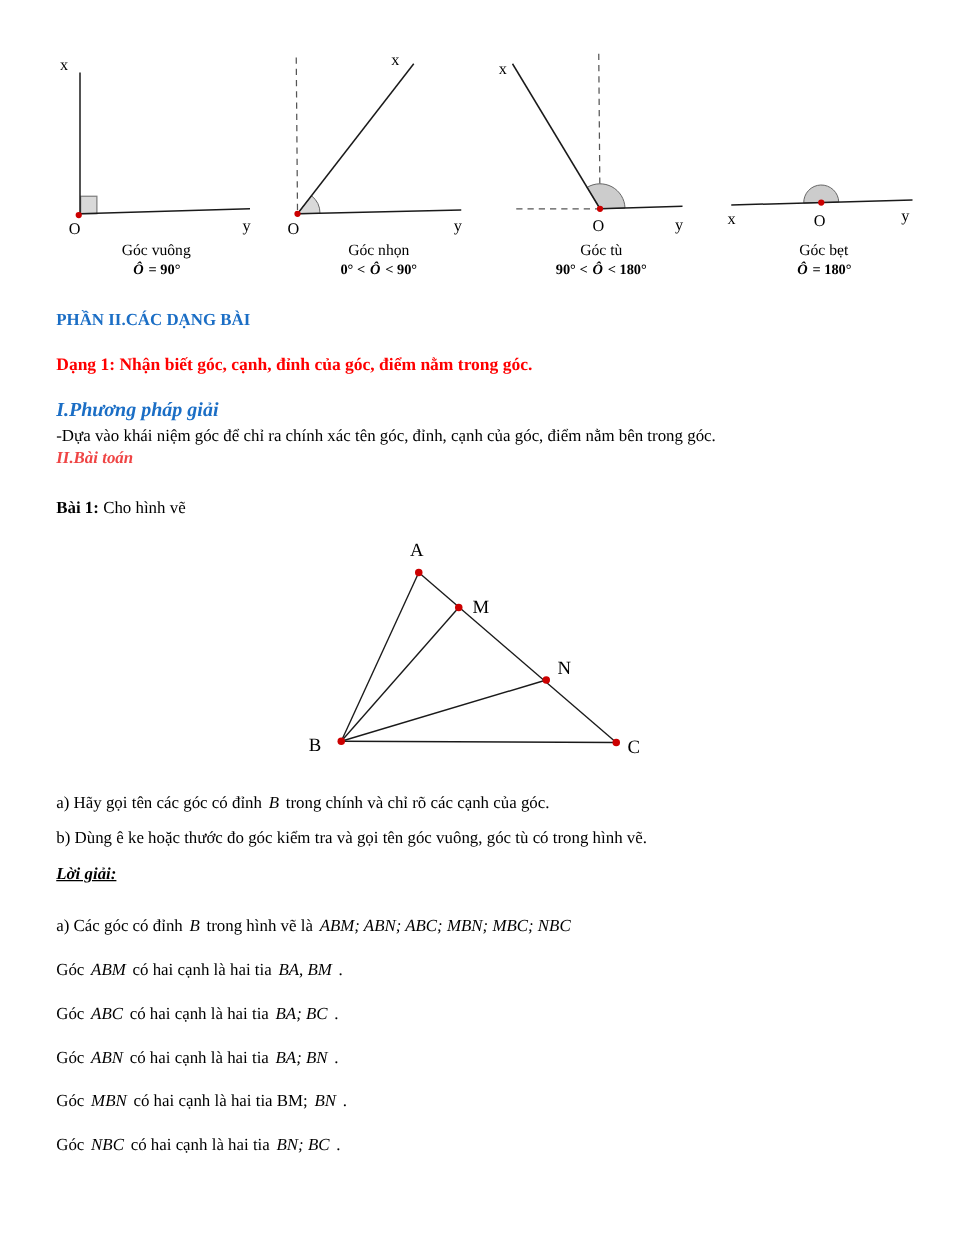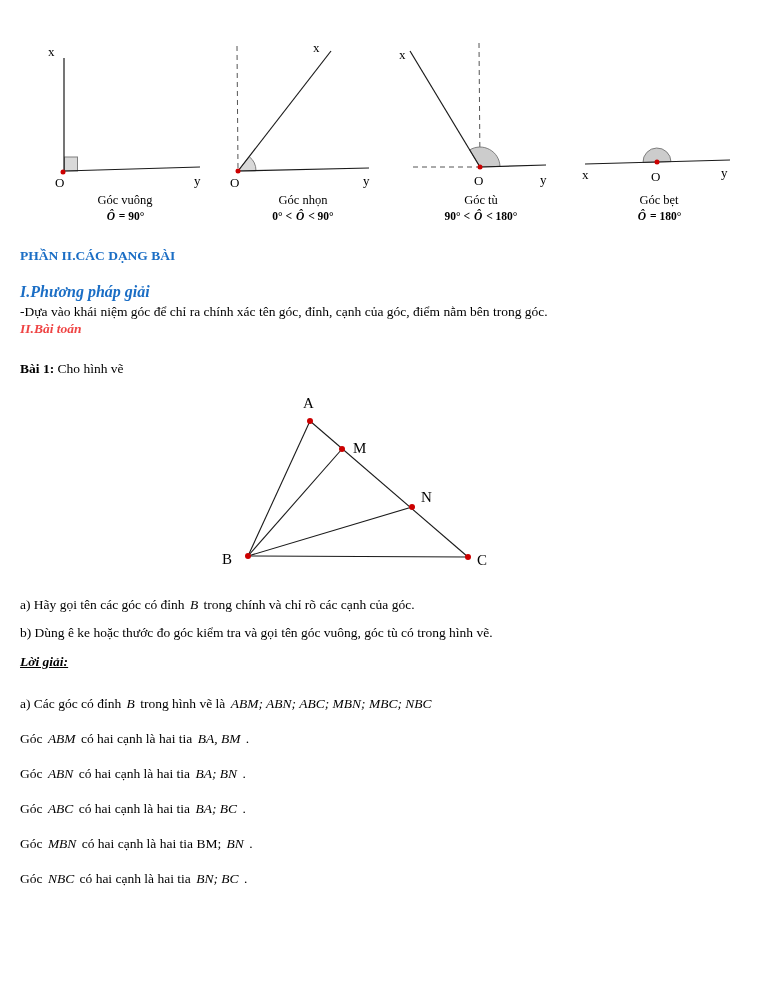--- a/index.html
+++ b/index.html
@@ -15,21 +15,21 @@
   
   .diagrams-row{display:flex;padding:38px 0 0 36px;}
   .diagram{width:178px;display:flex;flex-direction:column;align-items:center;}
   .diagram svg{display:block;width:176px;height:152px;}
   .cap1{font-size:12.5px;text-align:center;margin-top:3px;}
   .cap2{font-size:11.5px;font-weight:bold;text-align:center;margin-top:2px;}
   .cap2 .ohat{font-style:italic;padding:0 1px;}
   svg text{font-family:"Liberation Serif","DejaVu Serif",serif;font-size:13px;fill:#000;}
   .fig-label{font-size:15px;}
   
-  .content{padding:0 36px 0 20px;}
+  .content{padding:0 36px 0 45px;}
   .h-part{color:#1b6ec5;font-weight:bold;font-size:13.5px;margin:26px 0 0 0;}
   .h-dang{color:#fe0000;font-weight:bold;font-size:14px;margin:21px 0 0 0;}
   .h-blue-it{color:#1b6ec5;font-weight:bold;font-style:italic;font-size:16px;margin:19px 0 0 0;}
   .body-line{margin:2px 0 0 0;line-height:17px;}
   .h-blue-it + .body-line{margin-top:2px;}
   .h-problems{color:#ef4444;font-weight:bold;font-style:italic;font-size:13.5px;margin:1px 0 0 0;}
   .bai1{margin:24px 0 0 0;}
   .bai1 .b{font-weight:bold;}
   .figure-wrap{margin:12px 0 0 185px;width:322px;height:196px;}
   .q-line{margin:11px 0 0 0;line-height:17px;}
@@ -102,20 +102,21 @@
       </svg>
       <div class="cap1">Góc bẹt</div>
       <div class="cap2"><span></span><span class="ohat">Ô</span><span> = 180°</span></div>
     </div>
   </div>
 
   <div class="content">
 
     <p class="h-part">PHẦN II.CÁC DẠNG BÀI</p>
 
+    <p class="h-dang">Dạng 1: Nhận biết góc, cạnh, đỉnh của góc, điểm nằm trong góc.</p>
 
     <p class="h-blue-it">I.Phương pháp giải</p>
     <p class="body-line">-Dựa vào khái niệm góc để chỉ ra chính xác tên góc, đỉnh, cạnh của góc, điểm nằm bên trong góc.</p>
     <p class="h-problems">II.Bài toán</p>
 
     <p class="bai1"><span class="b">Bài 1:</span><span> Cho hình vẽ</span></p>
 
     <div class="figure-wrap">
       <svg viewBox="0 0 322 196" width="322" height="196">
         <line x1="105" y1="32" x2="263" y2="168" stroke="#1a1a1a" stroke-width="1.1"></line>
@@ -139,23 +140,23 @@
     <p class="q-line"><span>a) Hãy gọi tên các góc có đỉnh </span><span class="m">B</span><span> trong chính và chỉ rõ các cạnh của góc.</span></p>
 
     <p class="q-line">b) Dùng ê ke hoặc thước đo góc kiểm tra và gọi tên góc vuông, góc tù có trong hình vẽ.</p>
 
     <p class="loi-giai">Lời giải:</p>
 
     <p class="sol-a"><span>a) Các góc có đỉnh </span><span class="m">B</span><span> trong hình vẽ là </span><span class="m">ABM; ABN; ABC; MBN; MBC; NBC</span></p>
 
     <p class="sol-line"><span>Góc </span><span class="m">ABM</span><span> có hai cạnh là hai tia </span><span></span><span class="m">BA, BM</span><span> .</span></p>
 
+    <p class="sol-line"><span>Góc </span><span class="m">ABC</span><span> có hai cạnh là hai tia </span><span></span><span class="m">BA; BC</span><span> .</span></p>
+
     <p class="sol-line"><span>Góc </span><span class="m">ABN</span><span> có hai cạnh là hai tia </span><span></span><span class="m">BA; BN</span><span> .</span></p>
-
-    <p class="sol-line"><span>Góc </span><span class="m">ABC</span><span> có hai cạnh là hai tia </span><span></span><span class="m">BA; BC</span><span> .</span></p>
 
     <p class="sol-line"><span>Góc </span><span class="m">MBN</span><span> có hai cạnh là hai tia </span><span>BM; </span><span class="m">BN</span><span> .</span></p>
 
 
     <p class="sol-line"><span>Góc </span><span class="m">NBC</span><span> có hai cạnh là hai tia </span><span></span><span class="m">BN; BC</span><span> .</span></p>
 
   </div>
 </div>
 
 </body></html>

